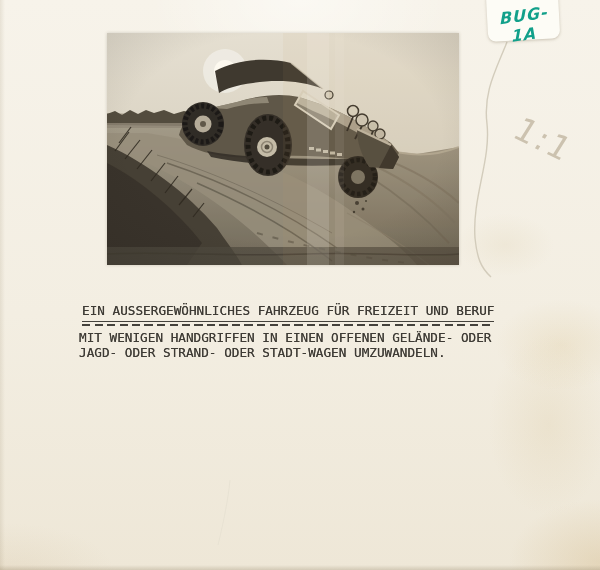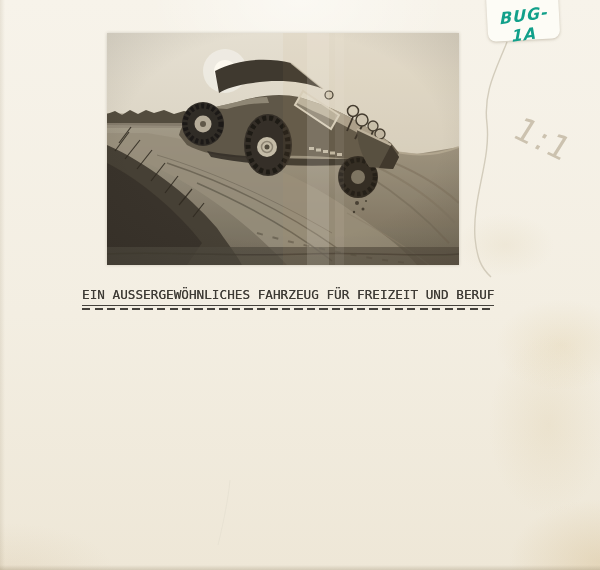--- a/index.html
+++ b/index.html
@@ -32,21 +32,21 @@
   .sticker-text{position:absolute;left:4px;top:16px;width:66px;text-align:center;
     font-family:"DejaVu Sans", sans-serif;font-style:italic;font-weight:bold;
     font-size:16px;letter-spacing:1px;color:#12a08a;
     transform:rotate(-5deg) skewX(-8deg);}
   .pencil-note{position:absolute;left:514px;top:120px;
     font-family:"DejaVu Sans", sans-serif;font-size:33px;font-weight:normal;
     color:#c2b7a2;opacity:.8;transform:rotate(26deg) skewX(-6deg);letter-spacing:2px;}
   .pencil-svg{position:absolute;left:0;top:0;pointer-events:none;}
 
   
-  .title-wrap{position:absolute;left:82px;top:288px;width:max-content;}
+  .title-wrap{position:absolute;left:82px;top:304px;width:max-content;}
   .title-text{font-size:12.7px;line-height:14px;color:#3e3b35;letter-spacing:0;
     text-shadow:0 0 .5px rgba(62,59,53,.9);
     border-bottom:1.4px solid #45423c;padding-bottom:3px;white-space:pre;}
   .title-underline{height:1.7px;margin-top:2px;
     background:repeating-linear-gradient(90deg,#45423c 0 8px, transparent 8px 12.5px);}
   .body-copy{position:absolute;left:79px;top:331px;width:520px;color:#3e3b35;
     font-size:12.7px;line-height:14.6px;text-shadow:0 0 .5px rgba(62,59,53,.85);}
   .para{white-space:pre-wrap;margin:0 0 15px 0;}
 </style>
 </head>
@@ -185,15 +185,17 @@
   </div>
 
   <div class="pencil-note">1:1</div>
 
   <div class="title-wrap">
     <div class="title-text">EIN AUSSERGEWÖHNLICHES FAHRZEUG FÜR FREIZEIT UND BERUF</div>
     <div class="title-underline"></div>
   </div>
 
   <div class="body-copy" id="paragraphs">
+      <div class="para">MIT WENIGEN HANDGRIFFEN IN EINEN OFFENEN GELÄNDE- ODER
+JAGD- ODER STRAND- ODER STADT-WAGEN UMZUWANDELN.</div>
     </div>
 
 </div>
 
 </body></html>

